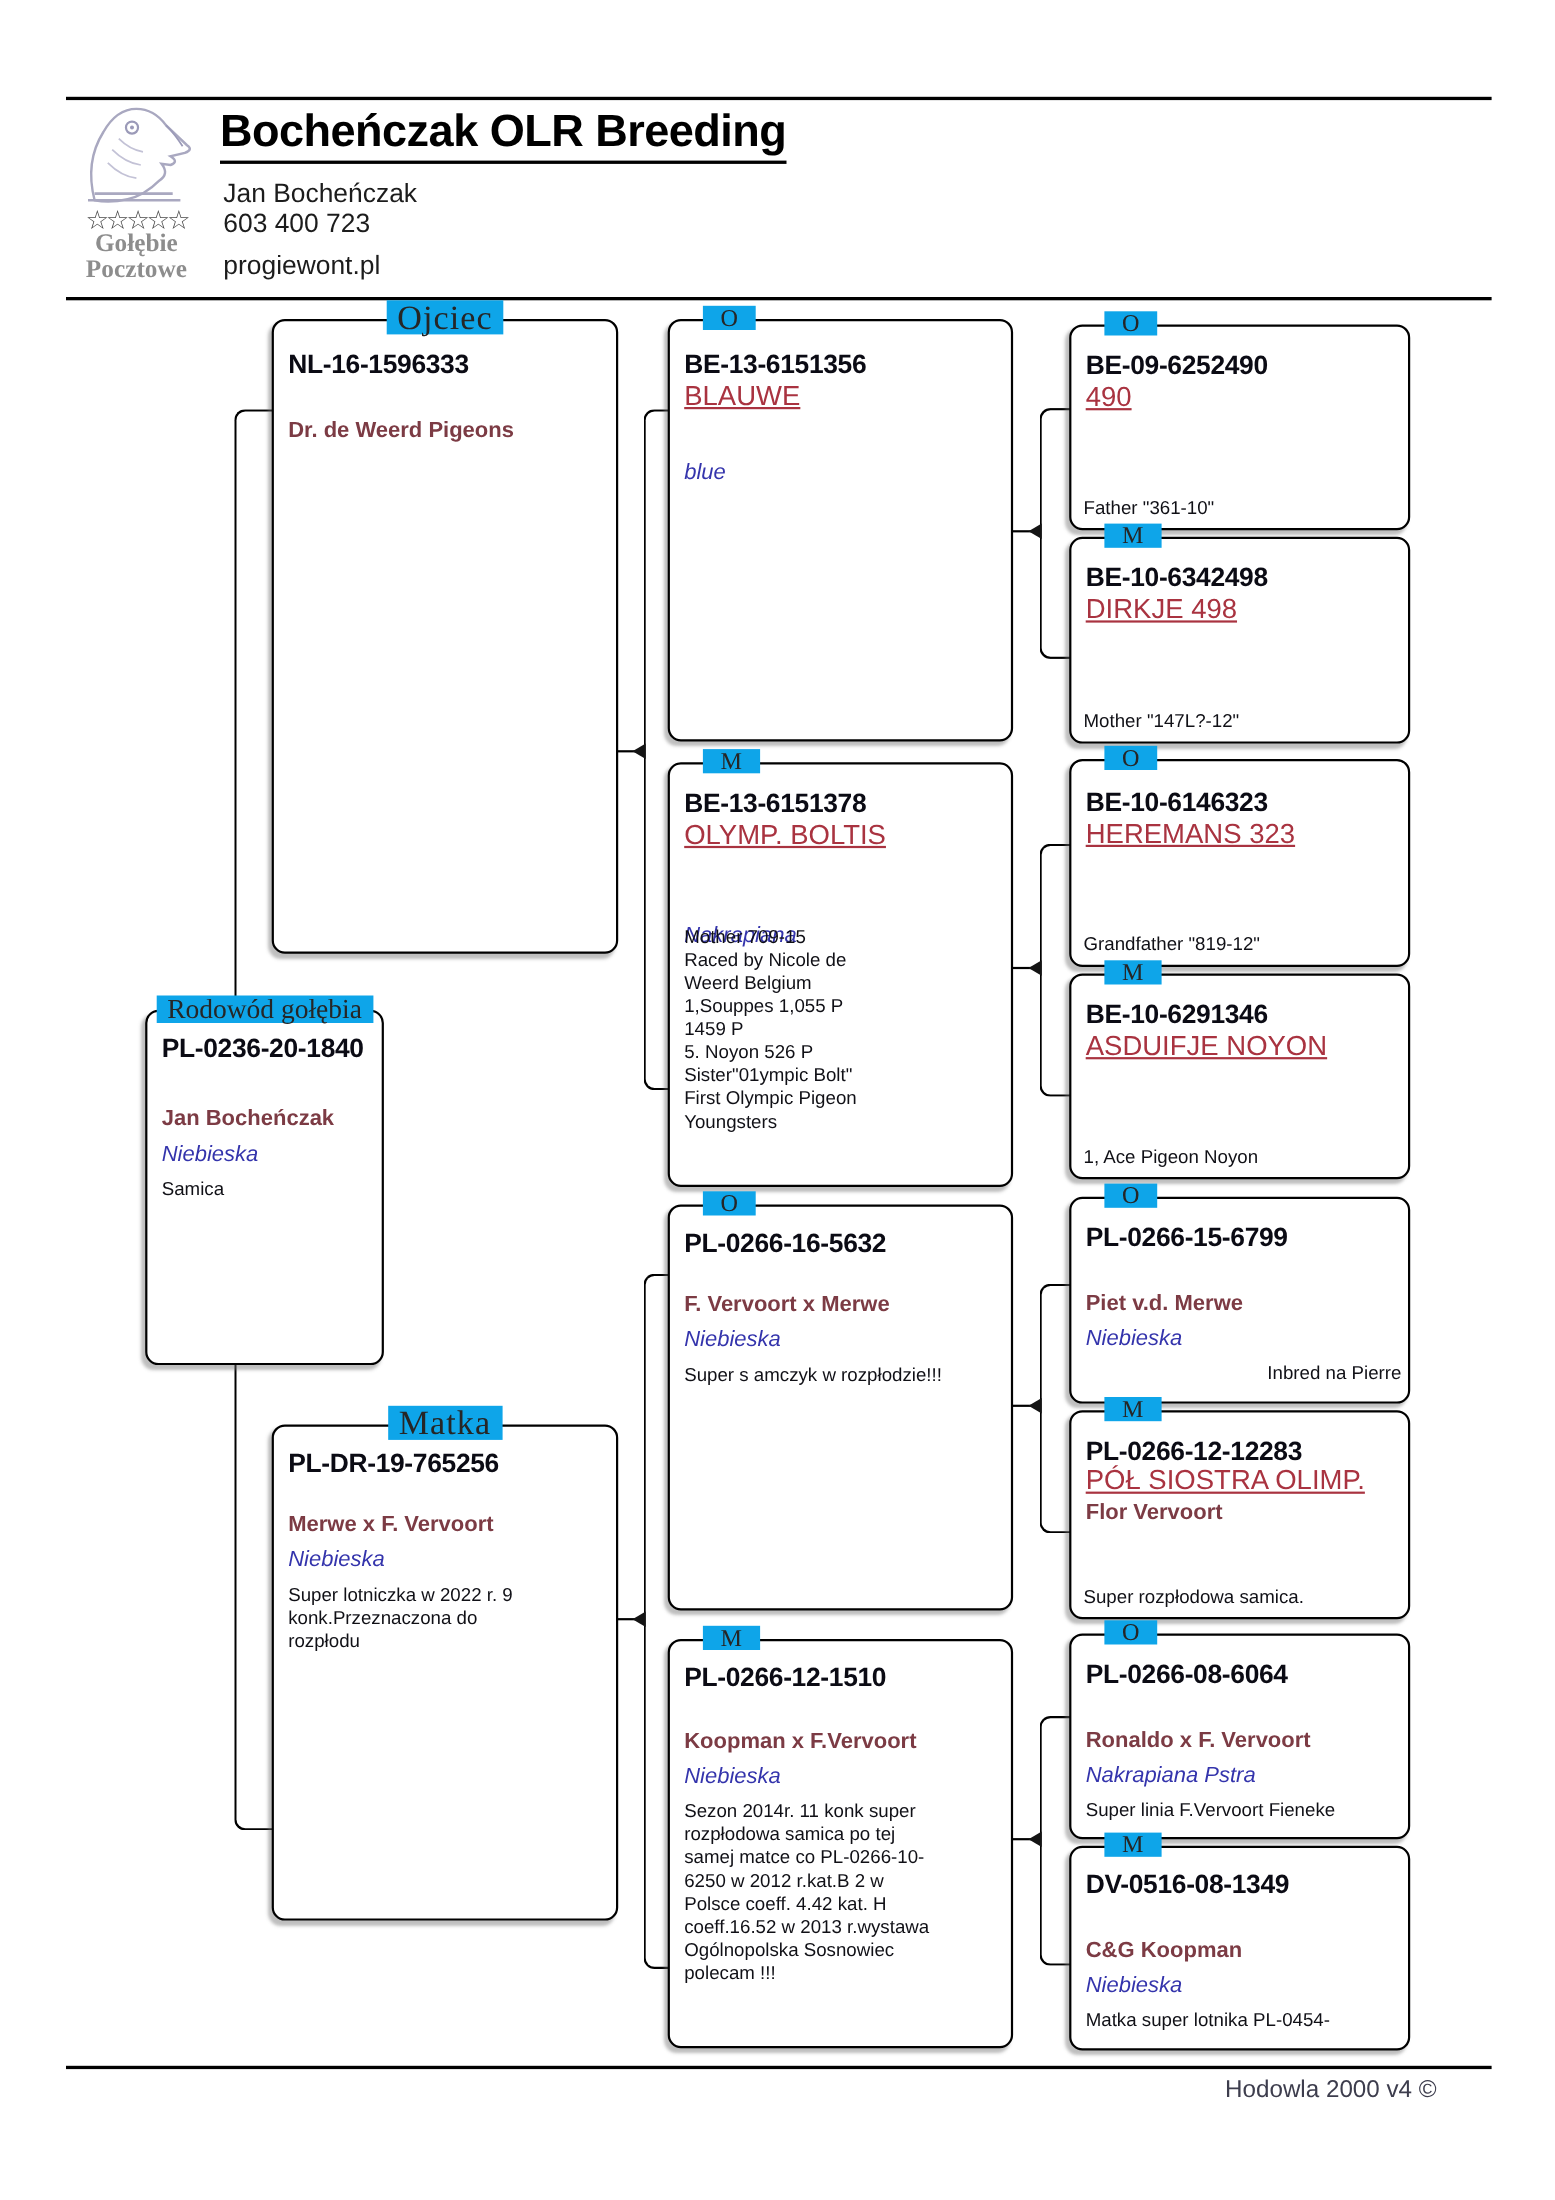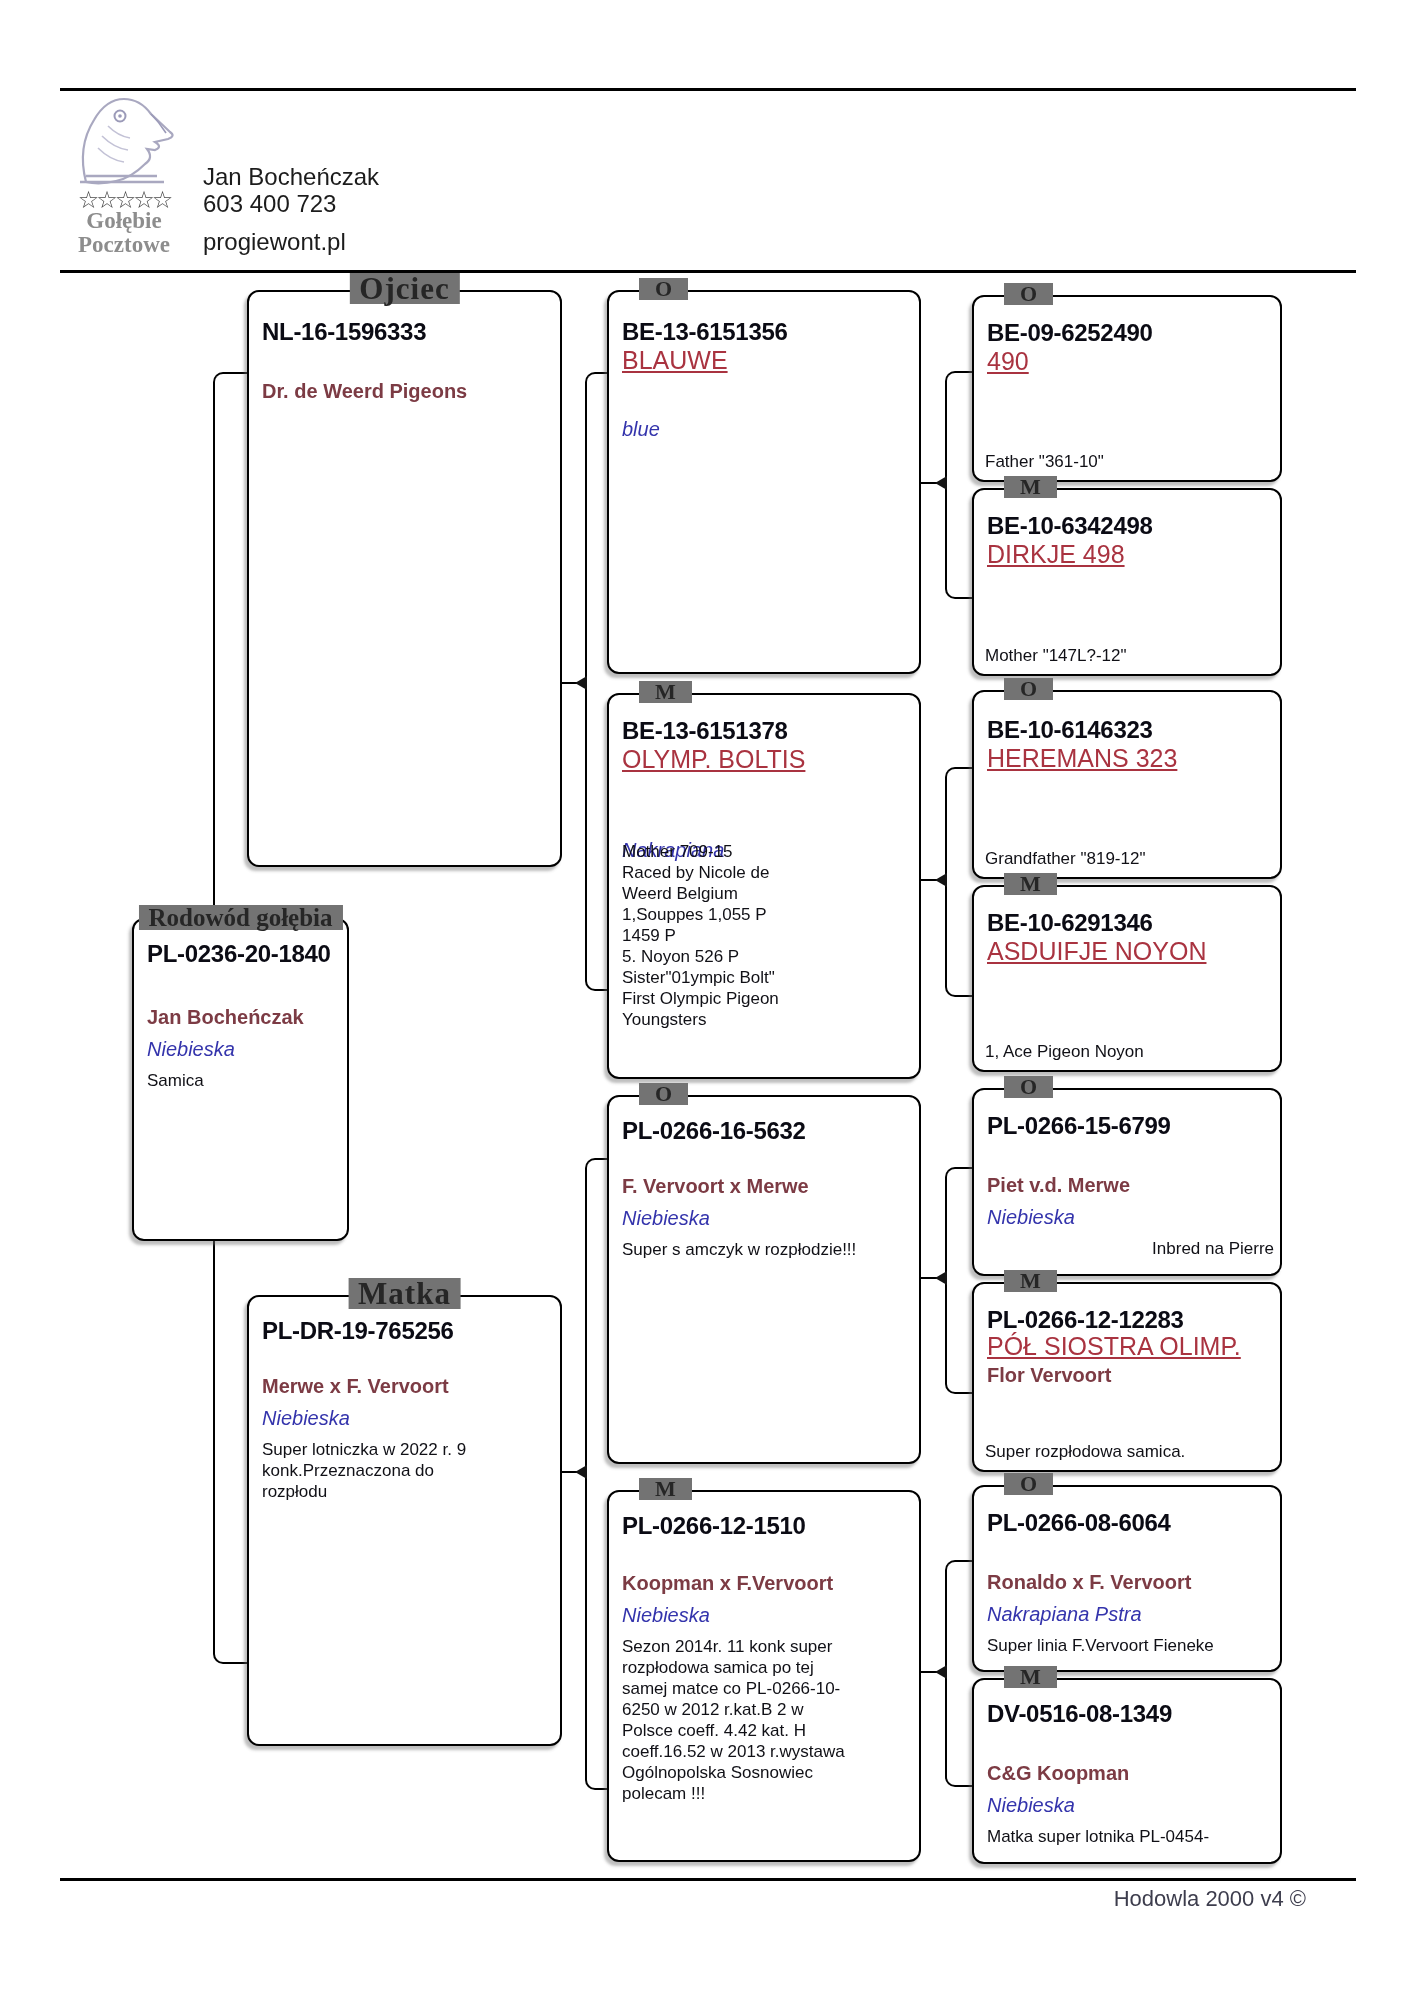--- a/index.html
+++ b/index.html
@@ -10,21 +10,21 @@
   .title{position:absolute;left:200px;top:96px;font-size:41px;font-weight:bold;color:#000;
          border-bottom:3px solid #000;padding-bottom:3px;letter-spacing:-0.5px;}
   .contact{position:absolute;left:203px;font-size:24px;color:#1c1c1c;}
   .logo-stars{position:absolute;left:48px;top:186px;width:152px;text-align:center;
               font-size:24px;color:#4a4a4a;letter-spacing:-3px;}
   .logo-text{position:absolute;left:48px;width:152px;text-align:center;
              font-family:"Liberation Serif",serif;font-weight:bold;font-size:23px;color:#8d8d8d;}
   
   .pbox{position:absolute;background:#fff;border:2px solid #000;border-radius:12px;
         box-shadow:-3px 4px 3px rgba(110,110,110,0.45);z-index:2;}
-  .legend{position:absolute;background:#737373;font-family:"Liberation Serif",serif;font-weight:bold;
+  .legend{position:absolute;background:#0ea5e9;font-family:"Liberation Serif",serif;font-weight:normal;
           color:#262626;padding:0 10px;line-height:1;z-index:3;white-space:nowrap;}
   .legend.big{font-size:31px;top:-19px;left:50%;transform:translateX(-50%);letter-spacing:1px;}
   .legend.mid{font-size:25px;top:-15px;left:50%;transform:translateX(-50%);}
   .legend.small{font-size:22px;top:-14px;left:30px;padding:0 16px;}
   .ring{position:absolute;left:13px;font-size:24px;font-weight:bold;color:#0b0b14;letter-spacing:-0.3px;white-space:nowrap;}
   .bname{position:absolute;left:13px;font-size:25px;color:#a93340;text-decoration:underline;white-space:nowrap;}
   .owner{position:absolute;left:13px;font-size:20px;font-weight:bold;color:#7c3b44;white-space:nowrap;}
   .pcolor{position:absolute;left:13px;font-size:20px;font-style:italic;color:#3434ac;white-space:nowrap;}
   .desc{position:absolute;left:13px;right:6px;font-size:17px;color:#101016;line-height:21px;white-space:pre-line;}
   .bottomtext{position:absolute;left:11px;bottom:8px;font-size:17px;color:#101016;white-space:nowrap;}
@@ -52,20 +52,21 @@
       <circle cx="62" cy="24" r="1.8" fill="#9b9ab8"></circle>
       <path d="M50 34 Q60 44 72 46 M44 44 Q56 56 70 58 M40 56 Q52 68 66 70" stroke="#c3c2d6" stroke-width="1.6"></path>
       <path d="M93 22 Q101 30 108 41" stroke="#9b9ab8" stroke-width="1.6"></path>
       <path d="M22 90 L106 90 M28 84 L99 84" stroke="#a9a8c0" stroke-width="2.4"></path>
     </svg>
   </div>
   <div class="logo-stars">☆☆☆☆☆</div>
   <div class="logo-text" style="top:208px;">Gołębie</div>
   <div class="logo-text" style="top:232px;">Pocztowe</div>
 
+  <div class="title">Bocheńczak OLR Breeding</div>
   <div class="contact" style="top:163px;">Jan Bocheńczak</div>
   <div class="contact" style="top:190px;">603 400 723</div>
   <div class="contact" style="top:228px;">progiewont.pl</div>
 
   <div class="bracket" style="left:213px;top:372px;width:34px;height:1288px;"></div>
   <div class="bracket" style="left:585px;top:372px;width:22px;height:615px;"></div>
   <div class="bracket" style="left:585px;top:1158px;width:22px;height:628px;"></div>
   <div class="bracket" style="left:945px;top:371px;width:27px;height:224px;"></div>
   <div class="bracket" style="left:945px;top:767px;width:27px;height:226px;"></div>
   <div class="bracket" style="left:945px;top:1167px;width:27px;height:223px;"></div>

